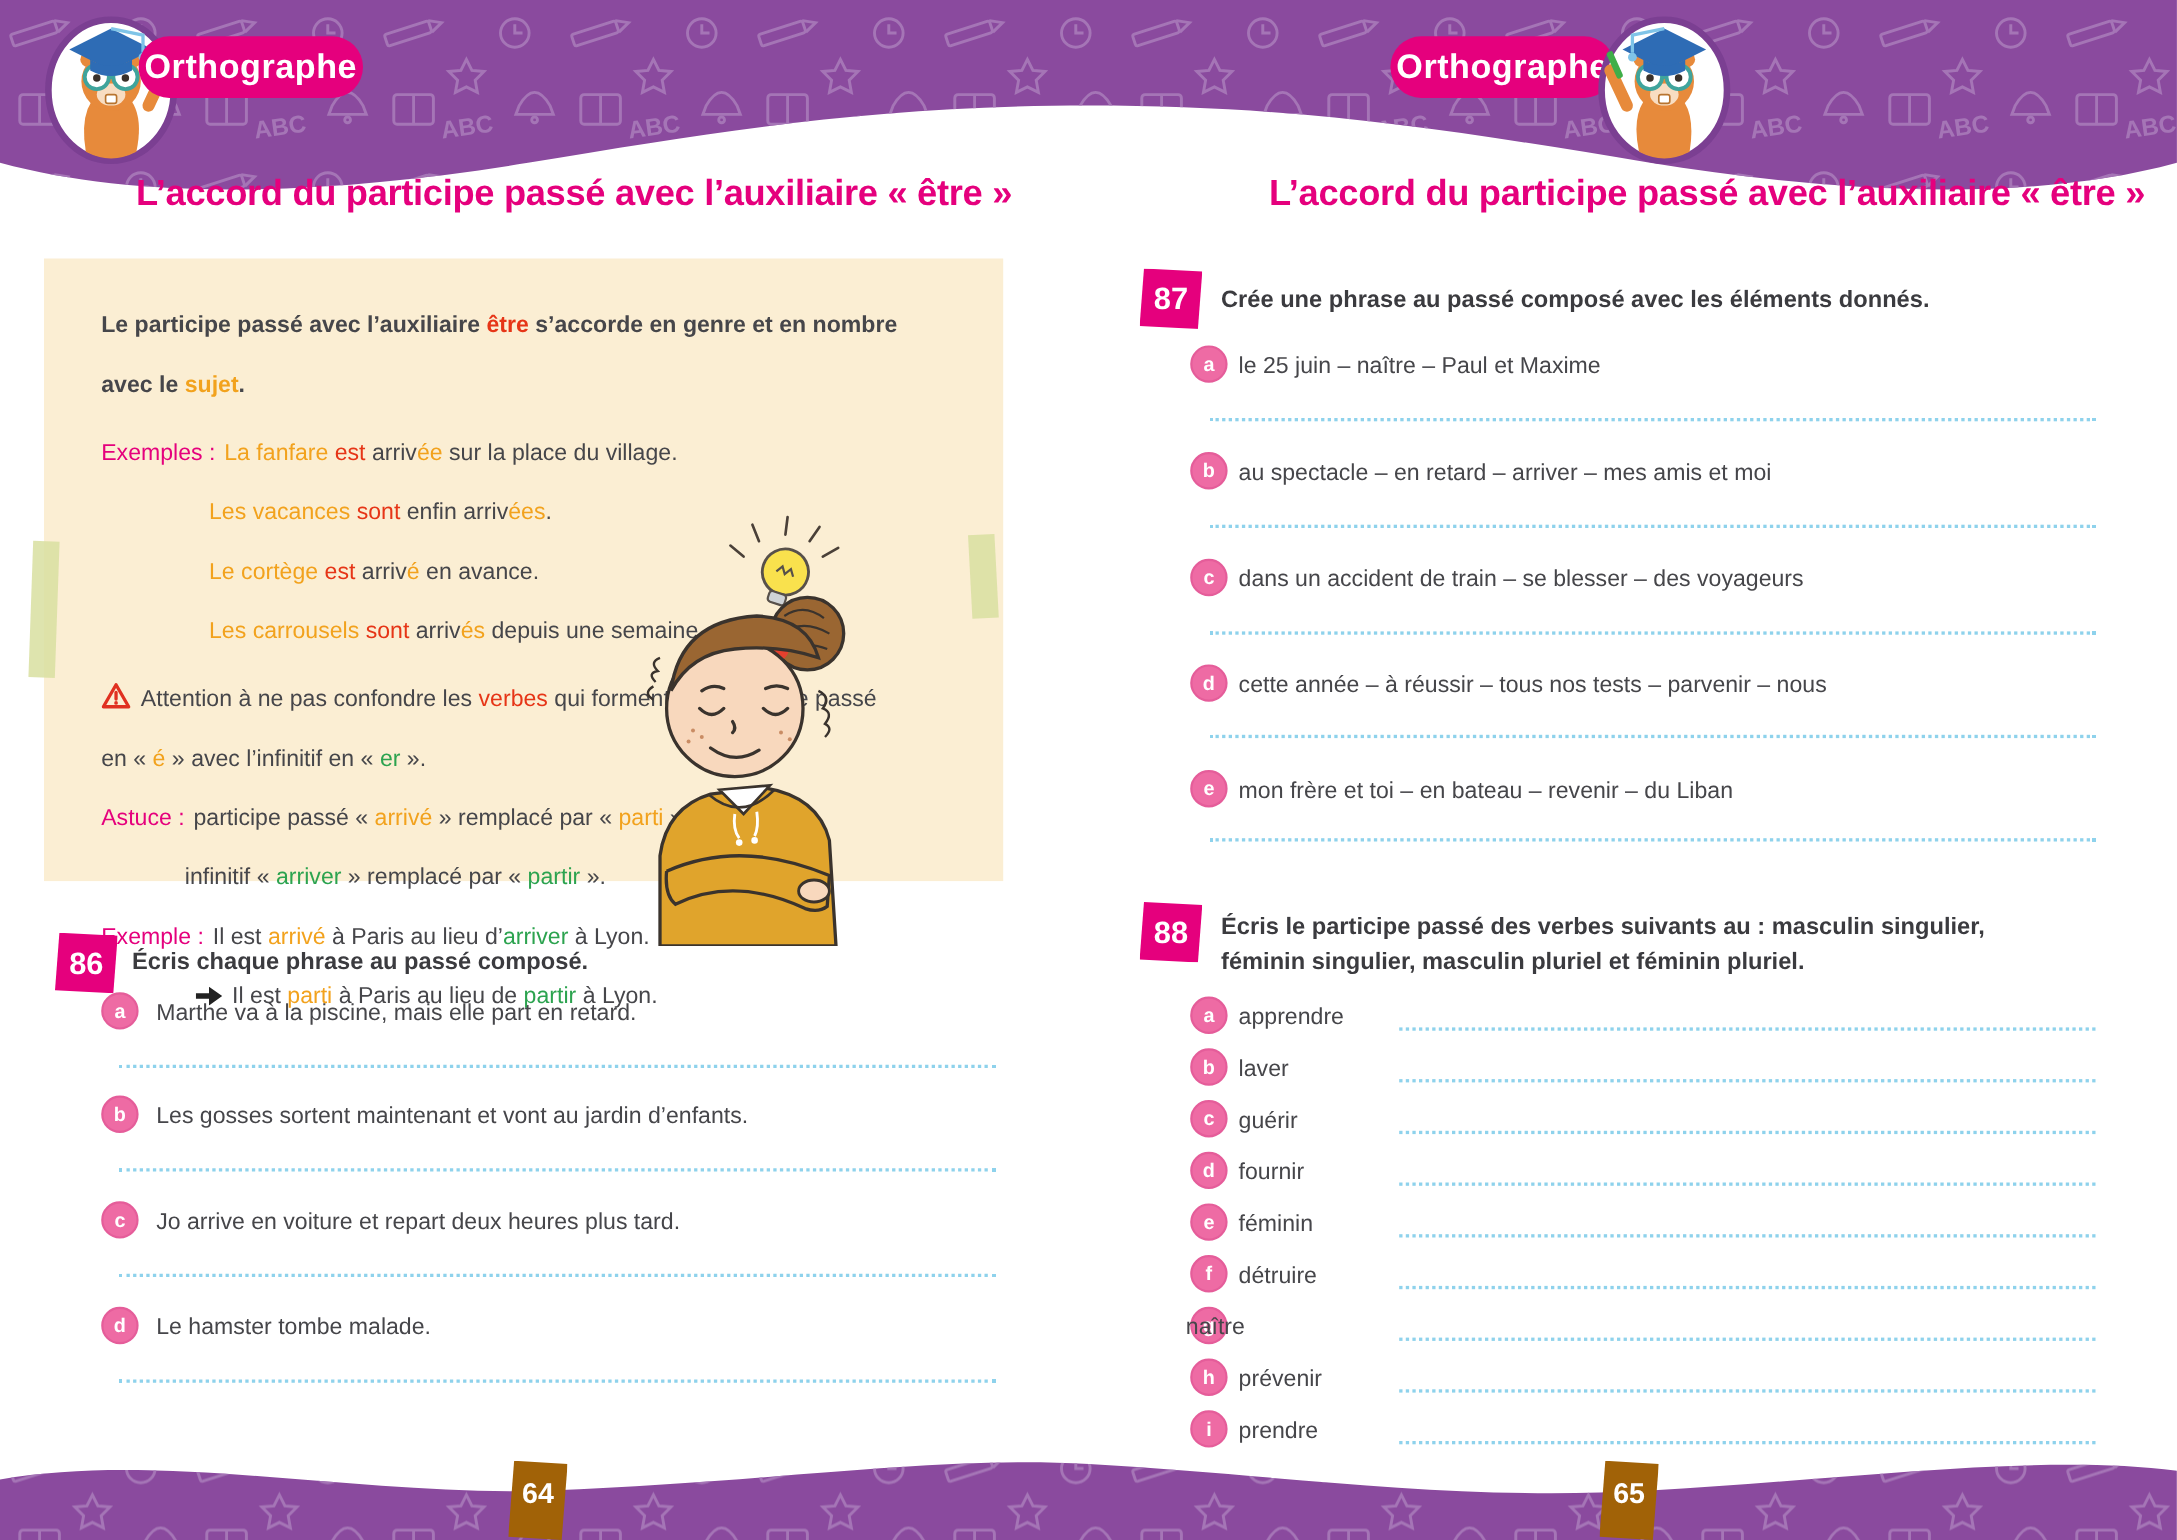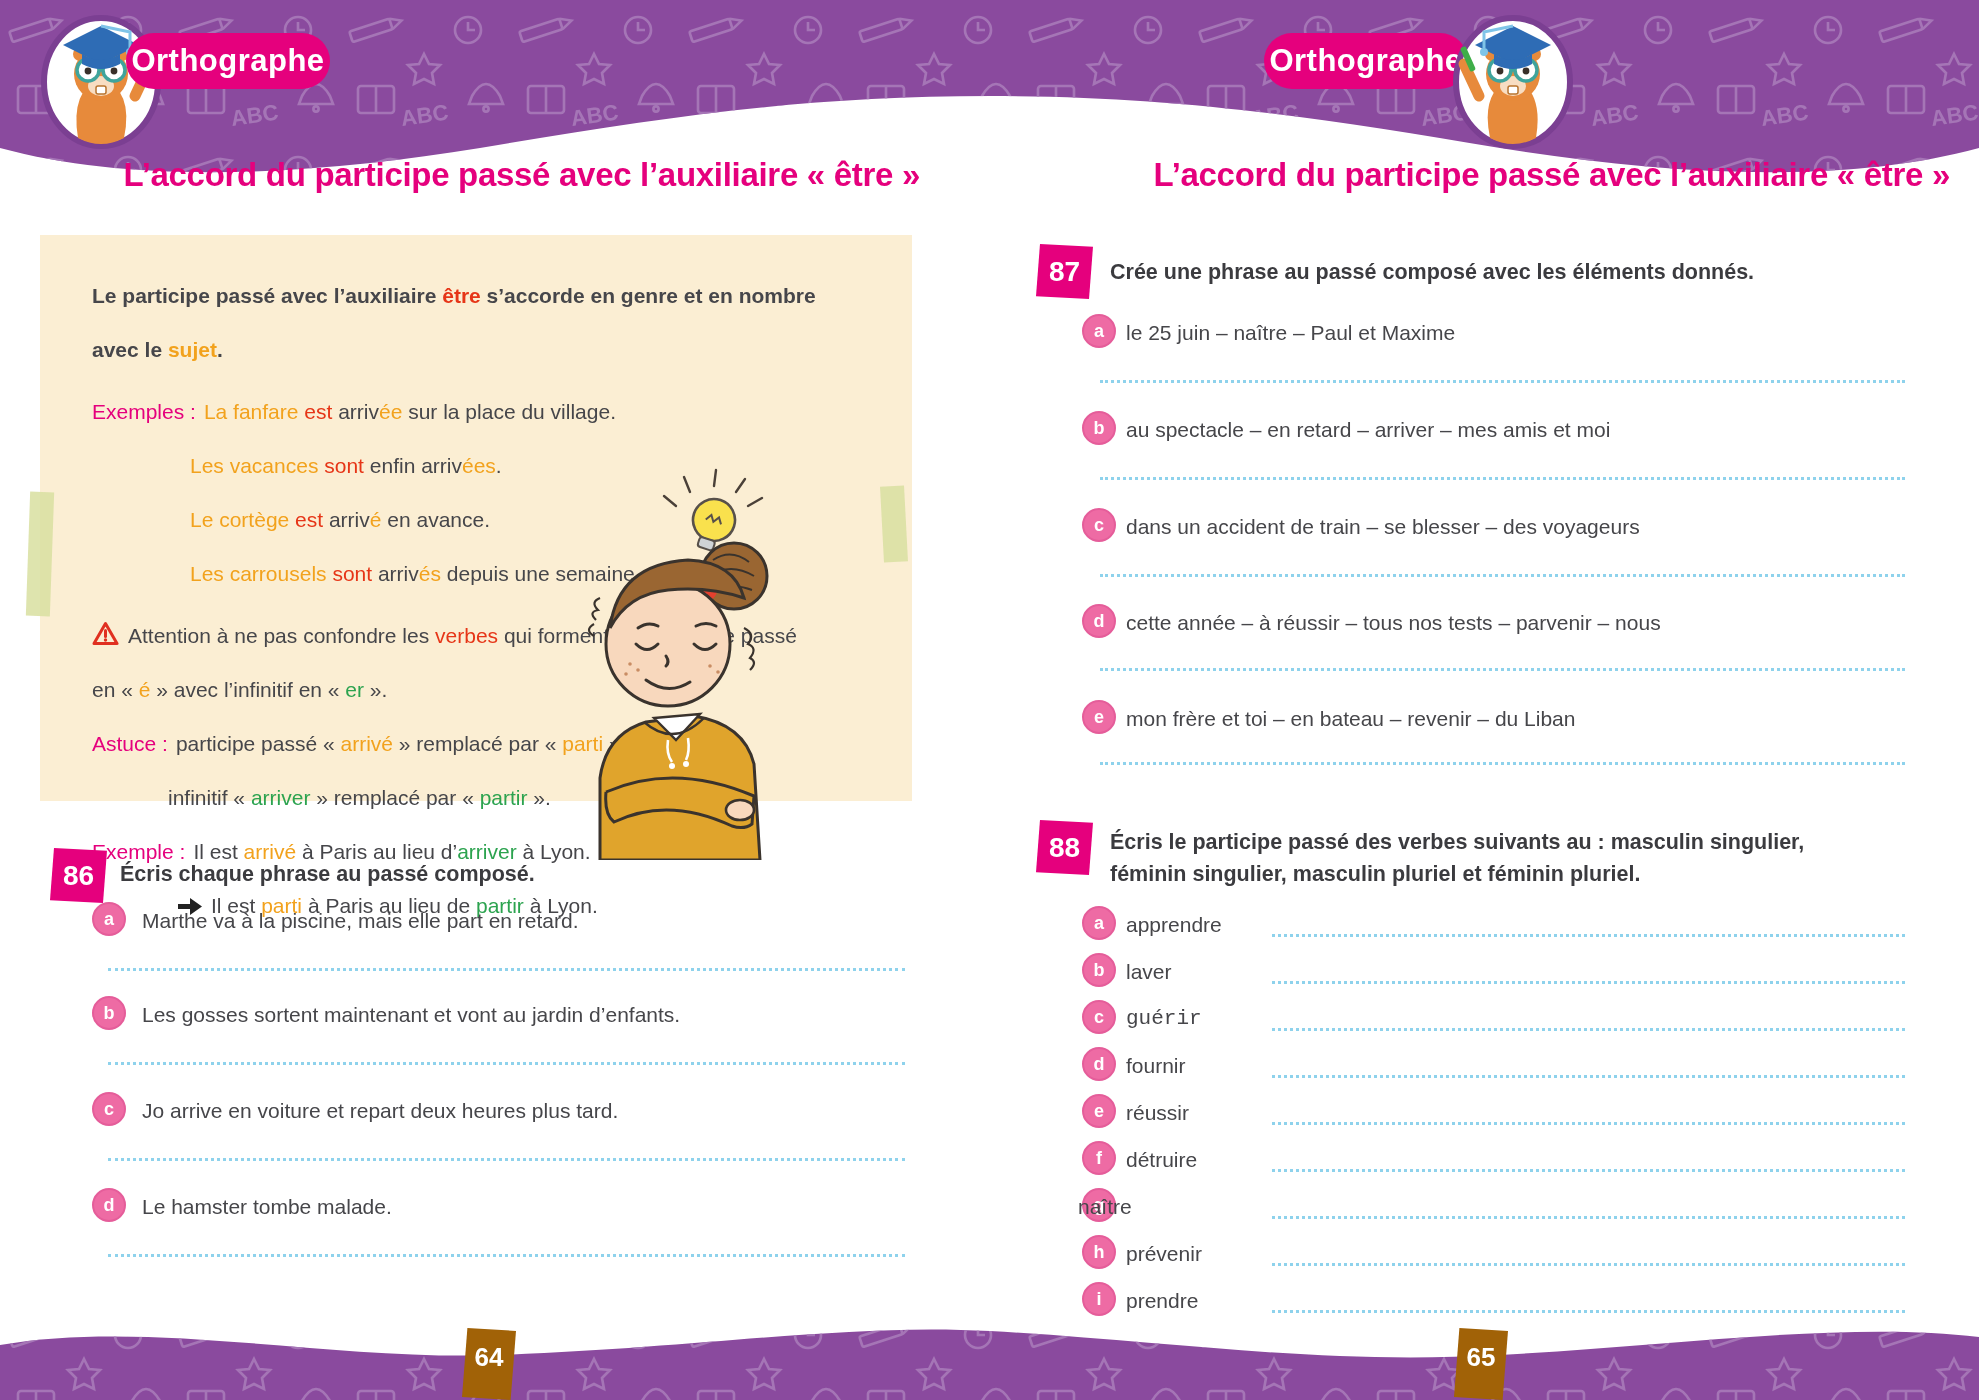--- a/index.html
+++ b/index.html
@@ -295,29 +295,29 @@
 
   <div class="item-letter" style="left:1082px;top:906px;">a</div>
   <p class="item-text" style="left:1126px;top:910px;">apprendre</p>
   <div class="answer-line" style="left:1272px;top:934px;width:633px;"></div>
 
   <div class="item-letter" style="left:1082px;top:953px;">b</div>
   <p class="item-text" style="left:1126px;top:957px;">laver</p>
   <div class="answer-line" style="left:1272px;top:981px;width:633px;"></div>
 
   <div class="item-letter" style="left:1082px;top:1000px;">c</div>
-  <p class="item-text" style="left:1126px;top:1004px;font-family:Liberation Mono, monospace;">guérir</p>
+  <p class="item-text" style="left:1126px;top:1004px;">guérir</p>
   <div class="answer-line" style="left:1272px;top:1028px;width:633px;"></div>
 
   <div class="item-letter" style="left:1082px;top:1047px;">d</div>
   <p class="item-text" style="left:1126px;top:1051px;">fournir</p>
   <div class="answer-line" style="left:1272px;top:1075px;width:633px;"></div>
 
   <div class="item-letter" style="left:1082px;top:1094px;">e</div>
-  <p class="item-text" style="left:1126px;top:1098px;">réussir</p>
+  <p class="item-text" style="left:1126px;top:1098px;">féminin</p>
   <div class="answer-line" style="left:1272px;top:1122px;width:633px;"></div>
 
   <div class="item-letter" style="left:1082px;top:1141px;">f</div>
   <p class="item-text" style="left:1126px;top:1145px;">détruire</p>
   <div class="answer-line" style="left:1272px;top:1169px;width:633px;"></div>
 
   <div class="item-letter" style="left:1082px;top:1188px;">g</div>
   <p class="item-text" style="left:1078px;top:1192px;">naître</p>
   <div class="answer-line" style="left:1272px;top:1216px;width:633px;"></div>
 

